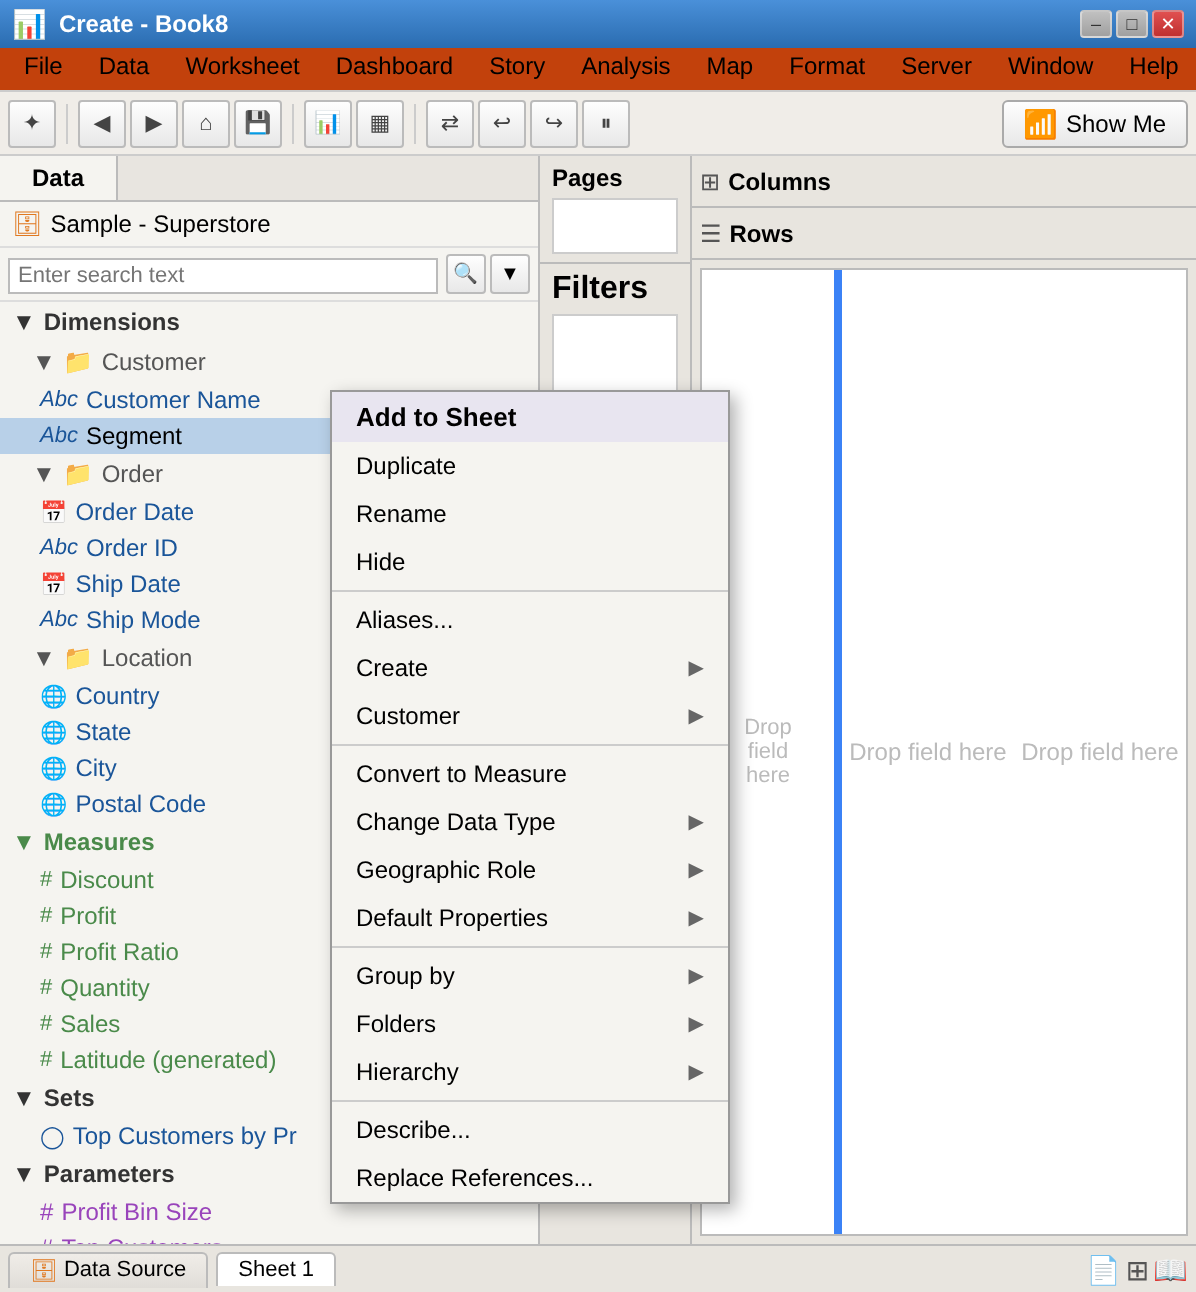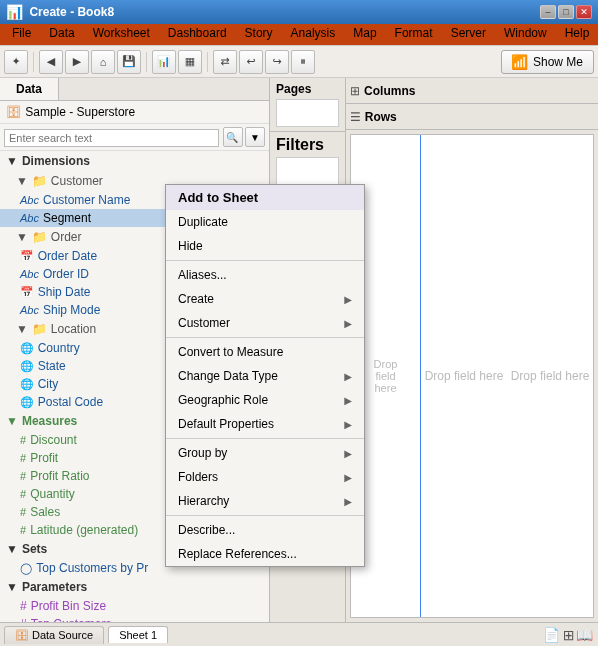--- a/index.html
+++ b/index.html
@@ -235,21 +235,21 @@
     .bottom-tab.sheet-tab {
       background: white;
     }
     .tab-icons { display: flex; gap: 2px; margin-left: auto; }
     .tab-icon { font-size: 14px; color: #555; cursor: pointer; }
 
     
     .context-menu {
       position: absolute;
       left: 165px;
-      top: 184px;
+      top: 195px;
       width: 200px;
       background: #f5f4f0;
       border: 1px solid #999;
       box-shadow: 3px 3px 8px rgba(0,0,0,0.3);
       z-index: 1000;
       font-size: 12px;
     }
     .ctx-item {
       padding: 5px 12px;
       cursor: pointer;
@@ -476,21 +476,21 @@
           <div class="shelf-drop"></div>
         </div>
 
         <div class="shelf">
           <span style="font-size:12px; color:#555; margin-right:4px;">☰</span>
           <span style="font-weight:bold; font-size:12px; margin-right:8px;">Rows</span>
           <div class="shelf-drop"></div>
         </div>
 
         <div style="flex:1; display:flex; margin:4px; border:1px solid #bbb; background:white;">
-          <div style="width:70px; border-right:1px solid #3b82f6; display:flex; align-items:center; justify-content:center; color:#bbb; font-size:11px; text-align:center; padding:4px;">
+          <div style="width:70px; border-right:4px solid #3b82f6; display:flex; align-items:center; justify-content:center; color:#bbb; font-size:11px; text-align:center; padding:4px;">
             <span>Drop<br>field<br>here</span>
           </div>
           <div style="flex:1; display:flex; flex-direction:row; align-items:center;">
             <div style="flex:1; display:flex; align-items:center; justify-content:center; color:#bbb; font-size:12px;">
               <span>Drop field here</span>
             </div>
             <div style="flex:1; display:flex; align-items:center; justify-content:center; color:#bbb; font-size:12px;">
               <span>Drop field here</span>
             </div>
           </div>
@@ -516,20 +516,23 @@
 </div>
 
 <div class="context-menu">
   <div class="ctx-item bold">
     <span>Add to Sheet</span>
   </div>
   <div class="ctx-item">
     <span>Duplicate</span>
   </div>
   <div class="ctx-item">
+    <span>Rename</span>
+  </div>
+  <div class="ctx-item">
     <span>Hide</span>
   </div>
   <div class="ctx-separator"></div>
   <div class="ctx-item">
     <span>Aliases...</span>
   </div>
   <div class="ctx-item">
     <span>Create</span>
     <span class="ctx-arrow">▶</span>
   </div>

